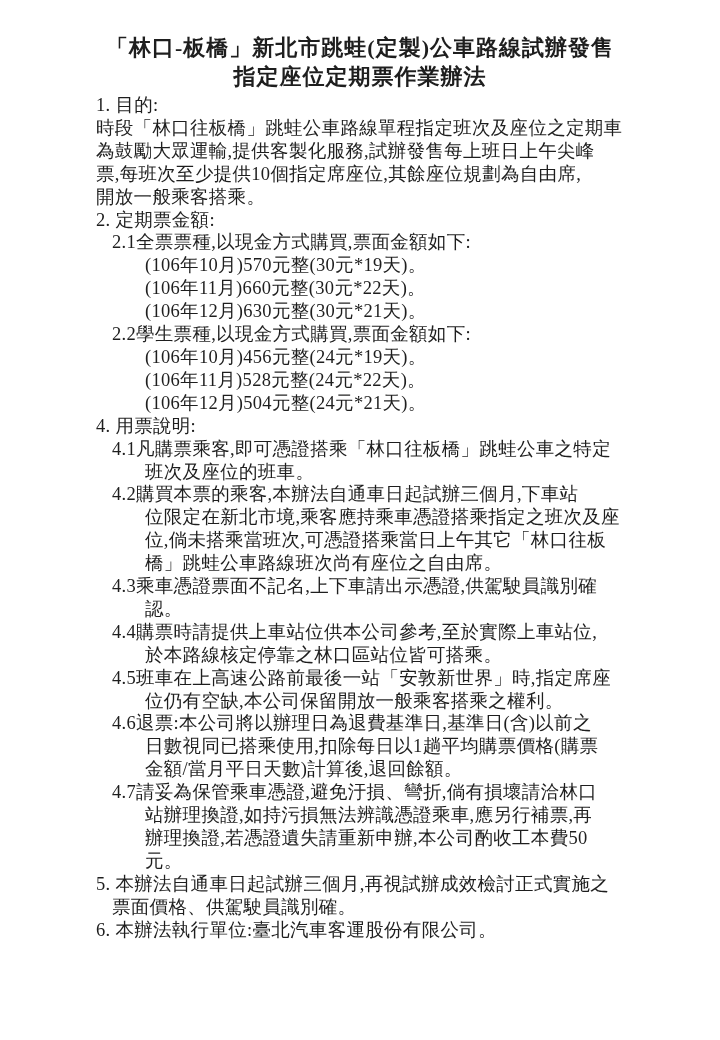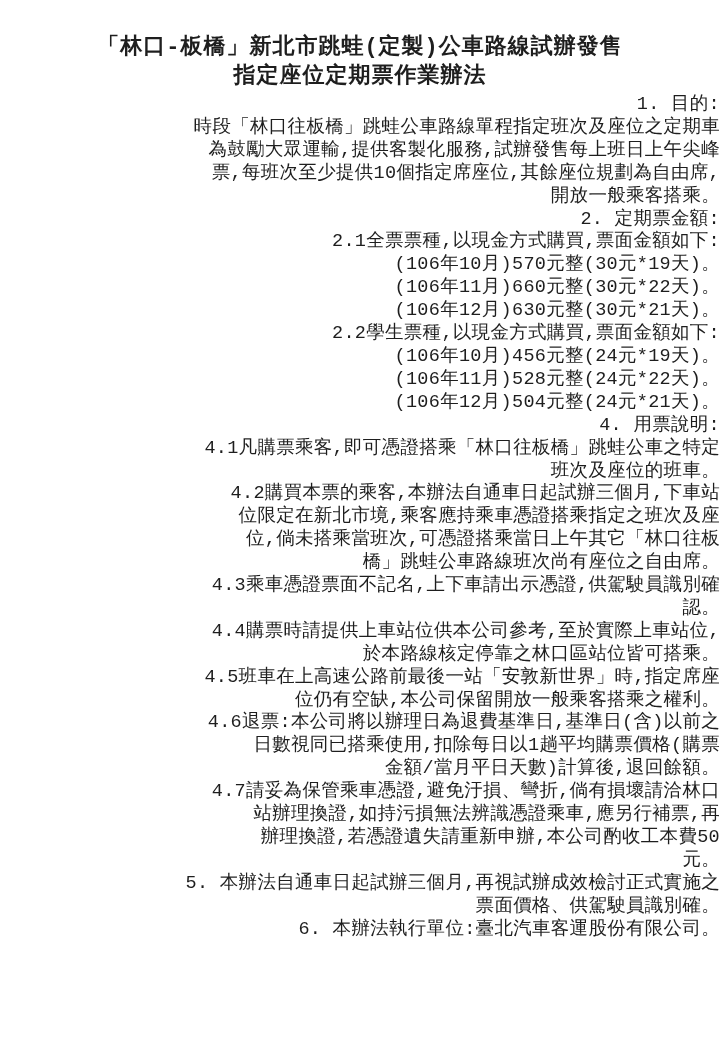--- a/index.html
+++ b/index.html
@@ -7,37 +7,36 @@
     width: 720px; height: 1040px;
     background: #ffffff;
     font-family: "Liberation Serif", "DejaVu Serif", serif;
   }
   .page {
     position: relative;
     width: 720px; height: 1040px;
     background: #ffffff;
     color: #1e1e1e;
     overflow: hidden;
-    font-family: Liberation Mono, monospace;
   }
   .doctitle {
     padding-top: 33px;
     text-align: center;
     font-weight: 700;
     font-size: 22px;
     line-height: 29px;
     letter-spacing: 1px;
   }
   .docbody {
     padding-top: 3px;
     font-size: 18.5px;
     line-height: 22.9px;
     letter-spacing: 0.3px;
   }
-  section { margin: 0; padding: 0; text-align: right; }
+  section { margin: 0; padding: 0; }
   .line { white-space: nowrap; }
   .la { padding-left: 96px; }   
   .lb { padding-left: 112px; }  
   .lc { padding-left: 145px; }  
 </style>
 </head>
 <body>
 
 <div class="page">
 

